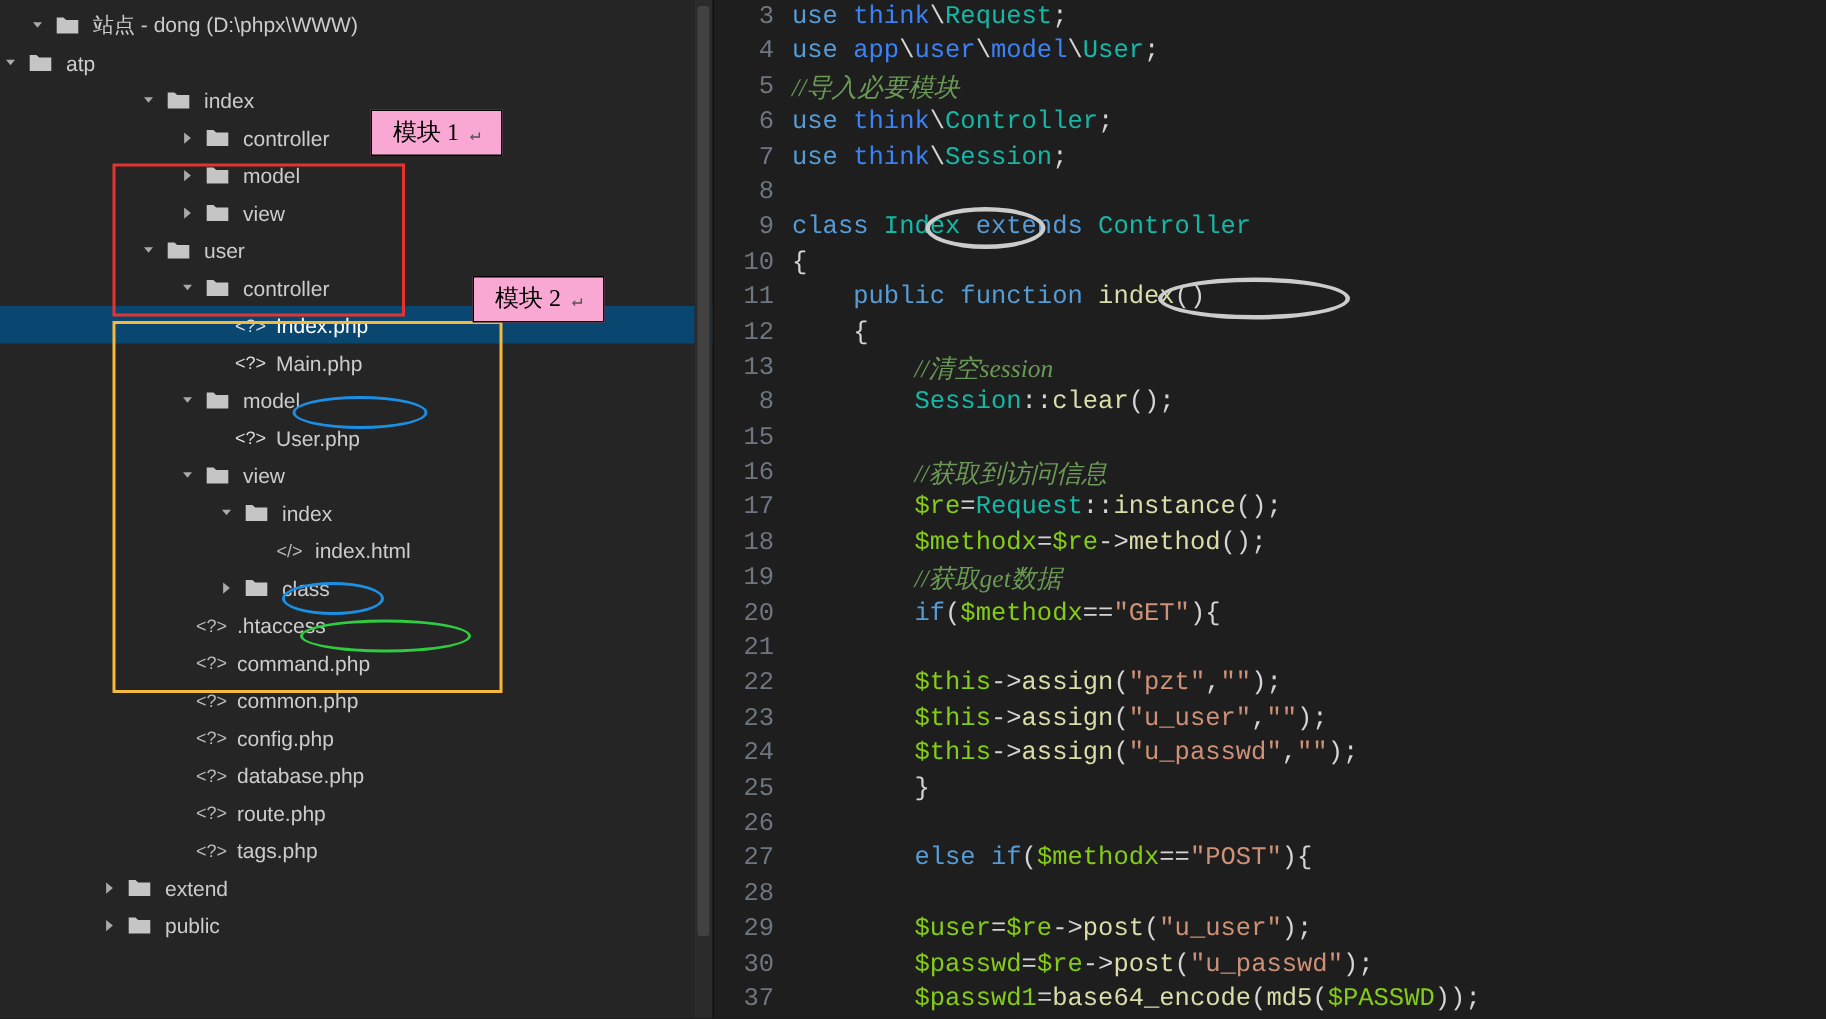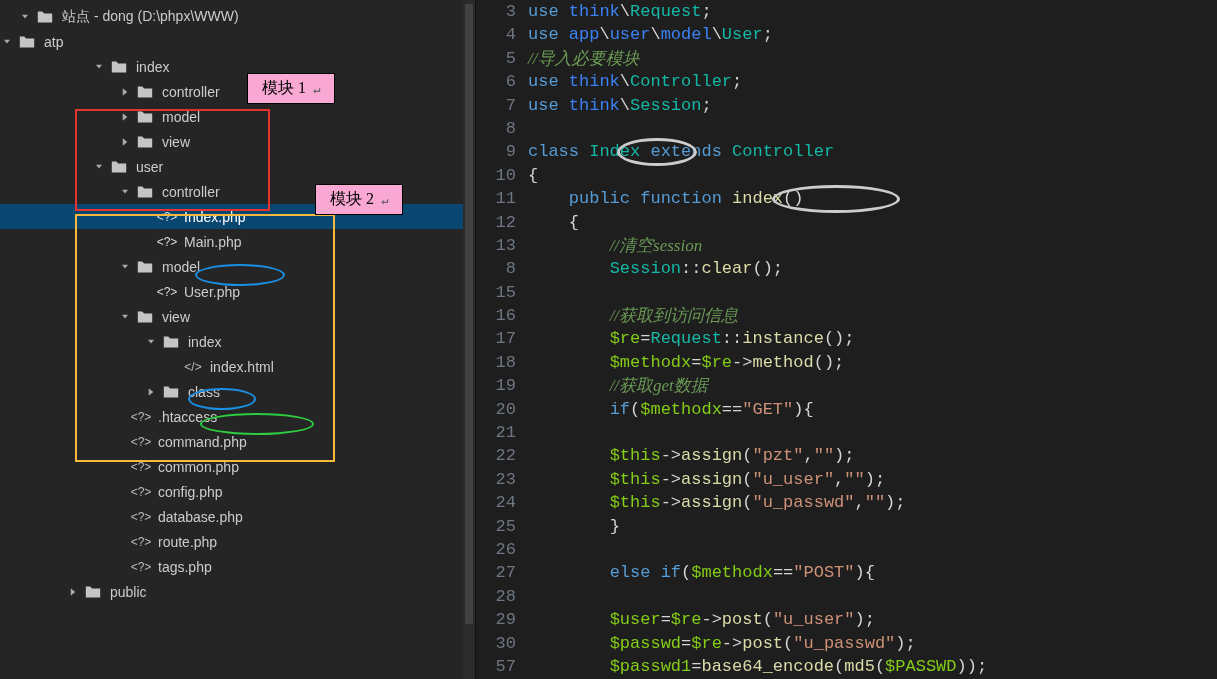--- a/index.html
+++ b/index.html
@@ -362,20 +362,33 @@
       </div>
       <div class="node" style="padding-left:132px">
         <span class="file-icon">&lt;?&gt;</span>
         <span class="node-label">route.php</span>
       </div>
       <div class="node" style="padding-left:132px">
         <span class="file-icon">&lt;?&gt;</span>
         <span class="node-label">tags.php</span>
       </div>
 
+      <div class="node" style="padding-left:66px">
+        <span class="chevron">
+            <svg viewBox="0 0 16 16">
+              <path d="M5 3l6 5-6 5z"></path>
+            </svg>
+          </span>
+        <span class="folder-icon">
+            <svg viewBox="0 0 20 20">
+              <path d="M2 4h5l2 2h9v10H2z"></path>
+            </svg>
+          </span>
+        <span class="node-label">extend</span>
+      </div>
       <div class="node" style="padding-left:66px">
         <span class="chevron">
             <svg viewBox="0 0 16 16">
               <path d="M5 3l6 5-6 5z"></path>
             </svg>
           </span>
         <span class="folder-icon">
             <svg viewBox="0 0 20 20">
               <path d="M2 4h5l2 2h9v10H2z"></path>
             </svg>
@@ -429,21 +442,21 @@
           <div>21</div>
           <div>22</div>
           <div>23</div>
           <div>24</div>
           <div>25</div>
           <div>26</div>
           <div>27</div>
           <div>28</div>
           <div>29</div>
           <div>30</div>
-          <div>57</div>
+          <div>37</div>
         </div>
       <div class="codelines" id="codelines"><div><span class="tok-kw">use</span> <span class="tok-ns">think</span>\<span class="tok-type">Request</span><span class="tok-punc">;</span></div><div><span class="tok-kw">use</span> <span class="tok-ns">app</span>\<span class="tok-ns">user</span>\<span class="tok-ns">model</span>\<span class="tok-type">User</span><span class="tok-punc">;</span></div><div><span class="tok-cmt">//导入必要模块</span></div><div><span class="tok-kw">use</span> <span class="tok-ns">think</span>\<span class="tok-type">Controller</span><span class="tok-punc">;</span></div><div><span class="tok-kw">use</span> <span class="tok-ns">think</span>\<span class="tok-type">Session</span><span class="tok-punc">;</span></div><div></div><div><span class="tok-kw">class</span> <span class="tok-type">Index</span> <span class="tok-kw">extends</span> <span class="tok-type">Controller</span></div><div><span class="tok-punc">{</span></div><div>    <span class="tok-kw">public</span> <span class="tok-kw">function</span> <span class="tok-fn">index</span><span class="tok-punc">()</span></div><div>    <span class="tok-punc">{</span></div><div>        <span class="tok-cmt">//清空session</span></div><div>        <span class="tok-type">Session</span><span class="tok-punc">::</span><span class="tok-fn">clear</span><span class="tok-punc">();</span></div><div></div><div>        <span class="tok-cmt">//获取到访问信息</span></div><div>        <span class="tok-var">$re</span><span class="tok-op">=</span><span class="tok-type">Request</span><span class="tok-punc">::</span><span class="tok-fn">instance</span><span class="tok-punc">();</span></div><div>        <span class="tok-var">$methodx</span><span class="tok-op">=</span><span class="tok-var">$re</span><span class="tok-op">-&gt;</span><span class="tok-fn">method</span><span class="tok-punc">();</span></div><div>        <span class="tok-cmt">//获取get数据</span></div><div>        <span class="tok-kw">if</span><span class="tok-punc">(</span><span class="tok-var">$methodx</span><span class="tok-op">==</span><span class="tok-str">"GET"</span><span class="tok-punc">){</span></div><div></div><div>        <span class="tok-var">$this</span><span class="tok-op">-&gt;</span><span class="tok-fn">assign</span><span class="tok-punc">(</span><span class="tok-str">"pzt"</span><span class="tok-punc">,</span><span class="tok-str">""</span><span class="tok-punc">);</span></div><div>        <span class="tok-var">$this</span><span class="tok-op">-&gt;</span><span class="tok-fn">assign</span><span class="tok-punc">(</span><span class="tok-str">"u_user"</span><span class="tok-punc">,</span><span class="tok-str">""</span><span class="tok-punc">);</span></div><div>        <span class="tok-var">$this</span><span class="tok-op">-&gt;</span><span class="tok-fn">assign</span><span class="tok-punc">(</span><span class="tok-str">"u_passwd"</span><span class="tok-punc">,</span><span class="tok-str">""</span><span class="tok-punc">);</span></div><div>        <span class="tok-punc">}</span></div><div></div><div>        <span class="tok-kw">else</span> <span class="tok-kw">if</span><span class="tok-punc">(</span><span class="tok-var">$methodx</span><span class="tok-op">==</span><span class="tok-str">"POST"</span><span class="tok-punc">){</span></div><div></div><div>        <span class="tok-var">$user</span><span class="tok-op">=</span><span class="tok-var">$re</span><span class="tok-op">-&gt;</span><span class="tok-fn">post</span><span class="tok-punc">(</span><span class="tok-str">"u_user"</span><span class="tok-punc">);</span></div><div>        <span class="tok-var">$passwd</span><span class="tok-op">=</span><span class="tok-var">$re</span><span class="tok-op">-&gt;</span><span class="tok-fn">post</span><span class="tok-punc">(</span><span class="tok-str">"u_passwd"</span><span class="tok-punc">);</span></div><div>        <span class="tok-var">$passwd1</span><span class="tok-op">=</span><span class="tok-fn">base64_encode</span><span class="tok-punc">(</span><span class="tok-fn">md5</span><span class="tok-punc">(</span><span class="tok-var">$PASSWD</span><span class="tok-punc">));</span></div></div>
     </div>
 
     <div class="ed-ellipse hl-blue" style="left:141px; top:138px; width:80px; height:28px;"></div>
     <div class="ed-ellipse hl-green" style="left:296px; top:185px; width:128px; height:28px;"></div>
   </div>
 
 </div>
 

